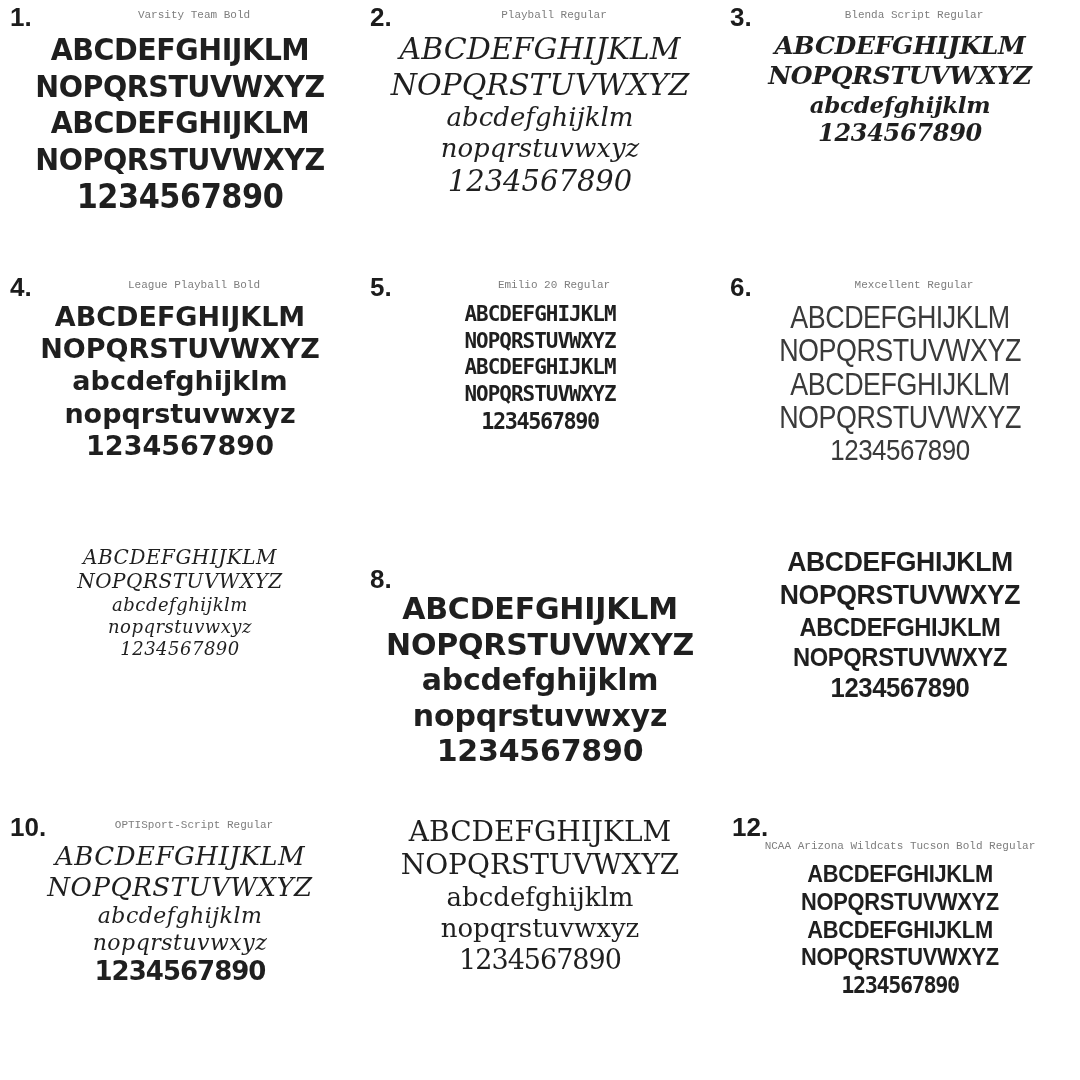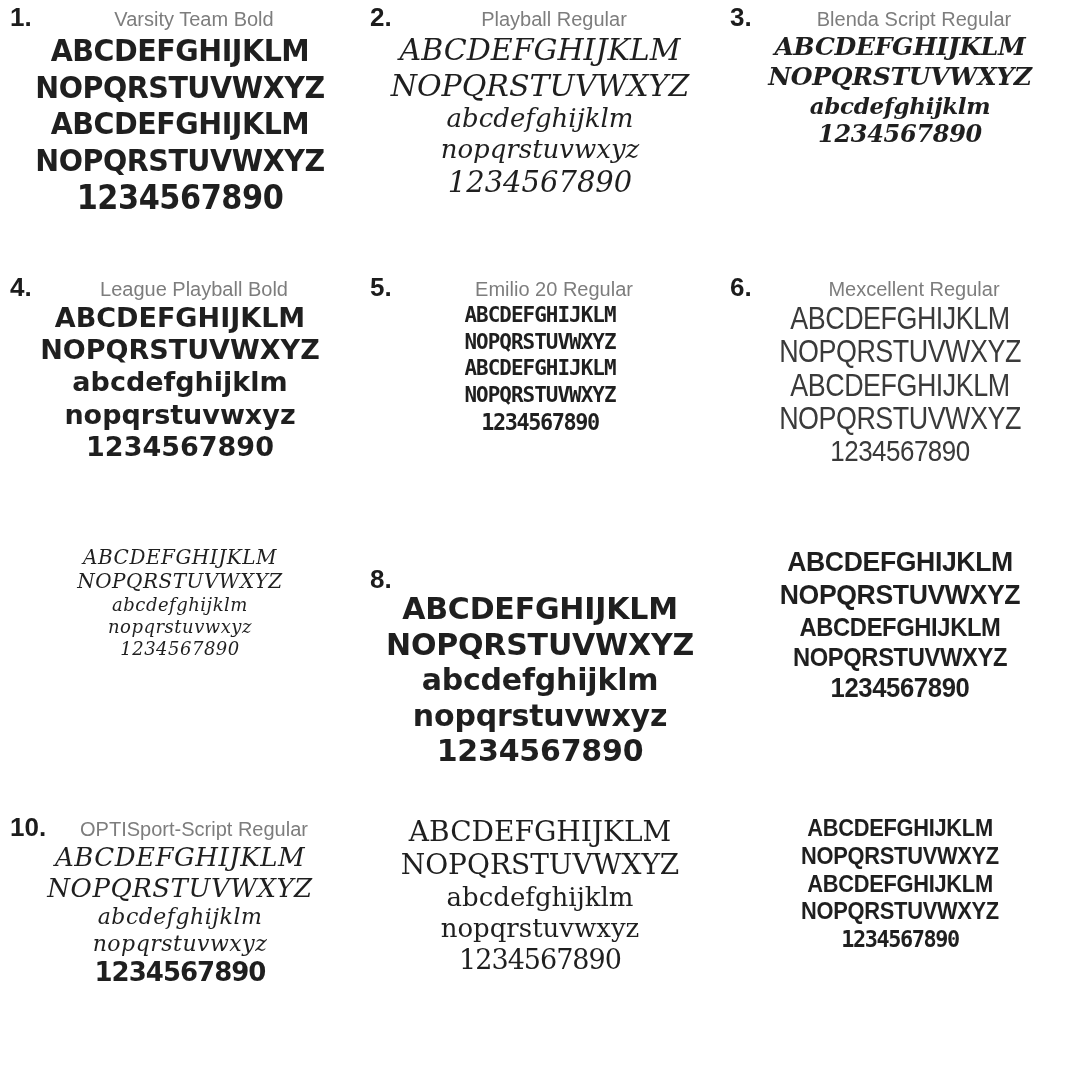--- a/index.html
+++ b/index.html
@@ -46,23 +46,23 @@
     top: 0px;
     font-weight: bold;
     font-size: 26px;
     color: #1c1c1c;
     line-height: 1;
     font-family: "Liberation Sans", sans-serif;
   }
 
   .fname {
     display: inline-block;
-    font-size: 20px;
+    font-size: 11px;
     color: #7d7d7d;
-    font-family: Liberation Sans, sans-serif;
+    font-family: Liberation Mono, monospace;
     line-height: 1.15;
     padding-top: 4px;
     max-width: 100%;
   }
 
   .lines {
     width: 100%;
     display: flex;
     flex-direction: column;
     align-items: flex-end;
@@ -278,20 +278,24 @@
     <div class="lines">
       <div class="line l1">ABCDEFGHIJKLM</div>
       <div class="line l2">NOPQRSTUVWXYZ</div>
       <div class="line l3">abcdefghijklm</div>
       <div class="line l4">nopqrstuvwxyz</div>
       <div class="line l5">1234567890</div>
     </div>
   </div>
 
   <div class="cell s12">
+    <div class="head stacked">
+      <span class="num" style="top:0px;left:6px;">12.</span>
+      <span class="fname" style="padding-top:26px;">NCAA Arizona Wildcats Tucson Bold Regular</span>
+    </div>
     <div class="lines">
       <div class="line l1">ABCDEFGHIJKLM</div>
       <div class="line l2">NOPQRSTUVWXYZ</div>
       <div class="line l3">ABCDEFGHIJKLM</div>
       <div class="line l4">NOPQRSTUVWXYZ</div>
       <div class="line l5">1234567890</div>
     </div>
   </div>
 
 </div>

